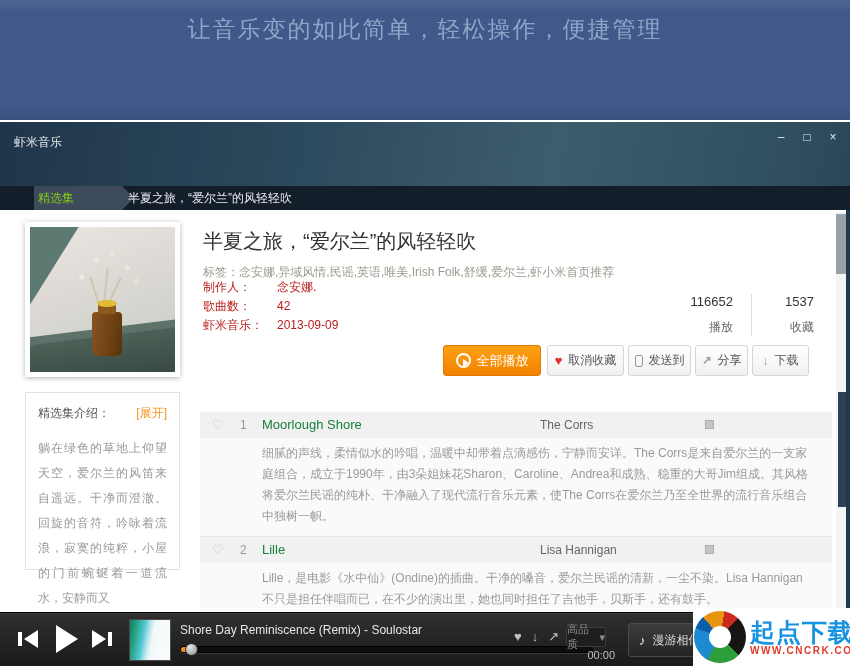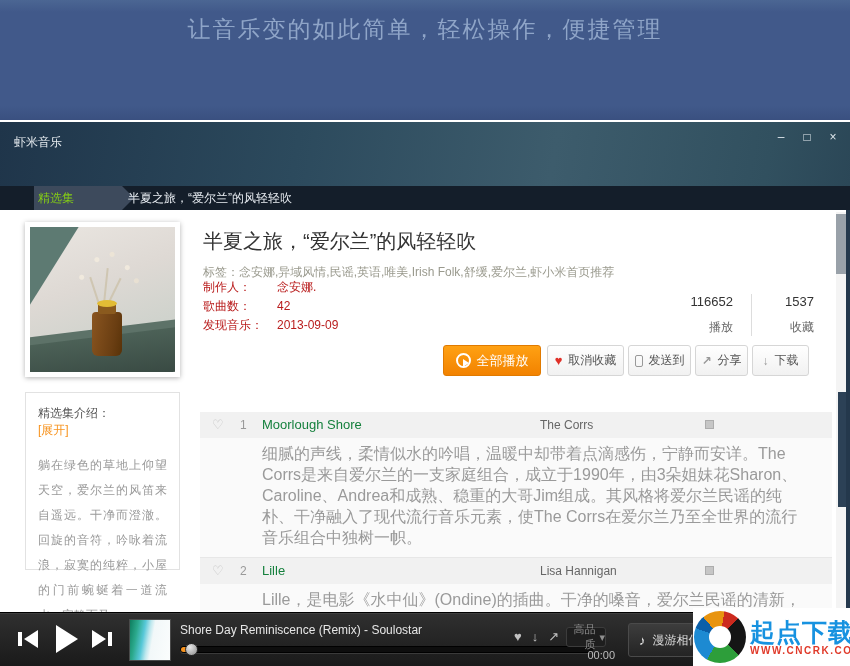--- a/index.html
+++ b/index.html
@@ -72,21 +72,21 @@
                radial-gradient(circle at 38% 22%,#f0e9dd 2px,transparent 3px),
                radial-gradient(circle at 58% 10%,#ece4d6 2px,transparent 3px),
                radial-gradient(circle at 78% 40%,#f0e9dd 2px,transparent 3px),
                radial-gradient(circle at 90% 70%,#e8e0d2 2px,transparent 3px);}
   .art-bottle{position:absolute;left:62px;bottom:16px;width:30px;height:44px;border-radius:4px 4px 6px 6px;
     background:linear-gradient(100deg,#8a5520,#6a3e12 70%,#583208);}
   .art-bottle::before{content:"";position:absolute;top:-9px;left:6px;width:18px;height:11px;background:#8a5a1e;border-radius:2px;}
   .art-bottle::after{content:"";position:absolute;top:-12px;left:5px;width:20px;height:7px;background:#e2bc35;border-radius:50%;}
 
   .intro-box{position:absolute;left:25px;top:182px;width:155px;height:178px;border:1px solid #e2e2e2;background:#fff;padding:12px;}
-  .intro-head{display:flex;justify-content:space-between;font-size:12px;color:#555;flex-direction:column;}
+  .intro-head{display:flex;justify-content:space-between;font-size:12px;color:#555;}
   .intro-expand{color:#f7931e;cursor:pointer;}
   .intro-text{margin-top:14px;font-size:12px;color:#999;line-height:25px;text-align:justify;}
 
   .page-title{position:absolute;left:203px;top:18px;font-size:20px;color:#333;}
   .tagline{position:absolute;left:203px;top:54px;font-size:12px;color:#9a9a8e;}
   .metalist{position:absolute;left:203px;top:68px;font-size:12px;color:#b91c1c;line-height:19px;}
   .metarow{display:flex;}
   .metarow .ml{width:74px;}
   .stats{position:absolute;left:688px;top:84px;display:flex;}
   .stat{text-align:right;}
@@ -115,21 +115,21 @@
   .ln-r{flex:1;}
 
   .trackcard{position:absolute;left:200px;top:202px;width:632px;height:200px;overflow:hidden;background:#f8f8f8;}
   .track + .track{border-top:1px solid #e7e7e7;}
   .track-head{position:relative;height:26px;background:#f1f1f1;cursor:pointer;}
   .t-heart{position:absolute;left:12px;top:5px;color:#c8c8c8;font-size:13px;cursor:pointer;}
   .t-num{position:absolute;left:40px;top:6px;color:#999;font-size:12px;}
   .t-title{position:absolute;left:62px;top:5px;color:#15803d;font-size:13px;}
   .t-artist{position:absolute;left:340px;top:6px;color:#666;font-size:12px;}
   .t-album-icon{position:absolute;left:505px;top:8px;width:9px;height:9px;background:#c6c6c6;border:1px solid #adadad;}
-  .t-desc{padding:5px 22px 9px 62px;font-size:16px;color:#9a9a9a;line-height:21px;background:#fafafa;}
+  .t-desc{padding:5px 22px 9px 62px;font-size:12px;color:#9a9a9a;line-height:21px;background:#fafafa;}
 
   .scrolltrack{position:absolute;left:836px;top:2px;width:14px;height:400px;background:#f4f4f4;}
   .thumb-gray{position:absolute;left:0;top:2px;width:11px;height:60px;background:#99a1a9;}
   .thumb-dark{position:absolute;left:2px;top:180px;width:12px;height:115px;background:#2c4156;}
   .edge-dark{position:absolute;left:846px;top:0;width:4px;height:402px;background:#24384c;}
 
   
   .player{position:absolute;left:0;top:612px;width:850px;height:54px;
     background:linear-gradient(#303030,#1a1a1a);border-top:1px solid #000;box-shadow:inset 0 1px 0 #3e3e3e;}
   .p-prev,.p-next{position:absolute;top:17px;width:22px;height:18px;cursor:pointer;}
@@ -145,21 +145,21 @@
   .p-thumb{position:absolute;left:129px;top:6px;width:42px;height:42px;border:1px solid #4a4a4a;
     background:linear-gradient(100deg,#0e7d5e 0%,#2ba98c 18%,#57c8d8 34%,#bfe8ee 46%,#f2f8f9 55%,#fbfdfd 100%);}
   .p-song{position:absolute;left:180px;top:10px;font-size:12px;color:#e6e6e6;}
   .p-progress{position:absolute;left:180px;top:33px;width:413px;height:7px;background:#0d0d0d;border:1px solid #000;border-radius:4px;box-shadow:0 1px 0 #3a3a3a;cursor:pointer;}
   .p-played{position:absolute;left:0;top:0;height:5px;width:9px;background:#f7931e;border-radius:3px 0 0 3px;}
   .p-handle{position:absolute;left:4px;top:-4px;width:13px;height:13px;border-radius:50%;
     background:radial-gradient(circle at 35% 30%,#e8e8e8,#8a8a8a);border:1px solid #2a2a2a;cursor:grab;}
   .p-icons{position:absolute;left:514px;top:16px;display:flex;gap:10px;color:#c2c2c2;font-size:13px;}
   .p-icons span{cursor:pointer;}
   .p-quality{position:absolute;left:566px;top:14px;width:40px;height:20px;background:#1e1e1e;border:1px solid #3c3c3c;border-radius:3px;
-    color:#8f8f8f;font-size:11px;display:flex;align-items:center;justify-content:center;gap:4px;cursor:pointer;text-align:right;}
+    color:#8f8f8f;font-size:11px;display:flex;align-items:center;justify-content:center;gap:4px;cursor:pointer;}
   .p-time{position:absolute;left:573px;top:36px;width:42px;text-align:right;color:#bdbdbd;font-size:11px;}
   .p-roam{position:absolute;left:628px;top:10px;width:162px;height:34px;background:linear-gradient(#3d3d3d,#242424);
     border:1px solid #4a4a4a;border-radius:3px;color:#ddd;font-size:12px;display:flex;align-items:center;padding-left:10px;gap:7px;cursor:pointer;}
   .roam-note{color:#eee;font-size:13px;}
 
   
   .wm{position:absolute;left:693px;top:608px;width:157px;height:58px;background:#fff;display:flex;align-items:center;z-index:10;}
   .wm-logo{width:52px;height:52px;border-radius:50%;flex:none;margin-left:1px;position:relative;
     background:conic-gradient(from 210deg,#1d8ad2 0 80deg,#0b5fa8 80deg 110deg,#e8940f 110deg 160deg,#cc2a1e 160deg 195deg,#151515 195deg 285deg,#2d9e3a 285deg 360deg);}
   .wm-logo::after{content:"";position:absolute;inset:15px;background:#fff;border-radius:50%;}
@@ -269,21 +269,21 @@
     <div class="metalist">
       <div class="metarow">
           <span class="ml">制作人：</span>
           <span>念安娜.</span>
         </div>
       <div class="metarow">
           <span class="ml">歌曲数：</span>
           <span>42</span>
         </div>
       <div class="metarow">
-          <span class="ml">发现音乐：</span>
+          <span class="ml">虾米音乐：</span>
           <span>2013-09-09</span>
         </div>
     </div>
 
     <div class="stats">
       <div class="stat stat-plays">
         <div class="num">116652</div>
         <div class="lab">播放</div>
       </div>
       <div class="stat stat-favs">

